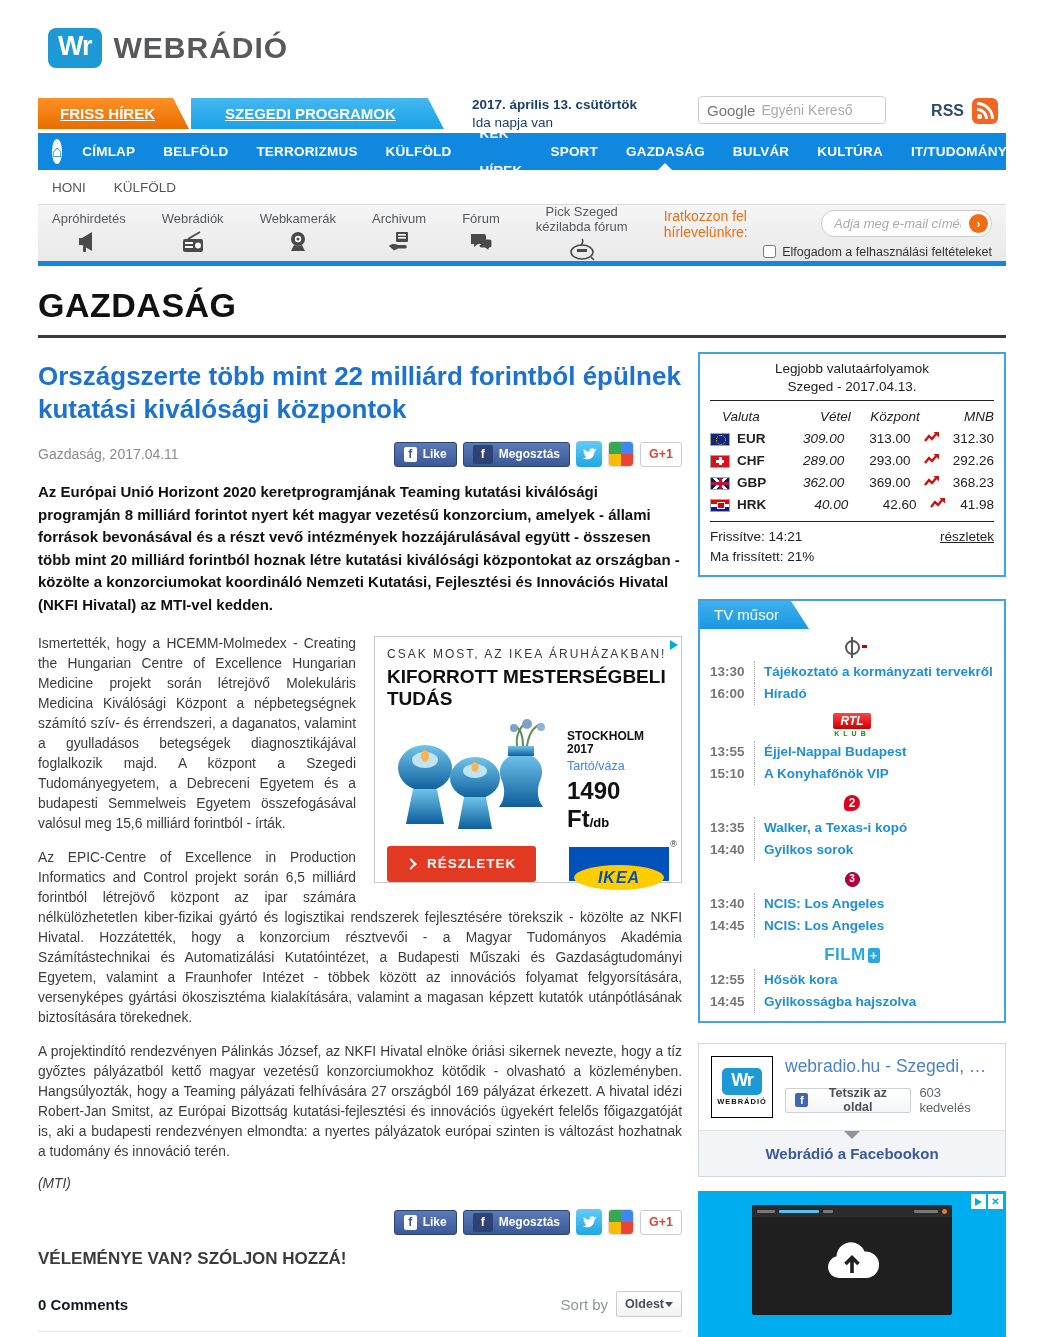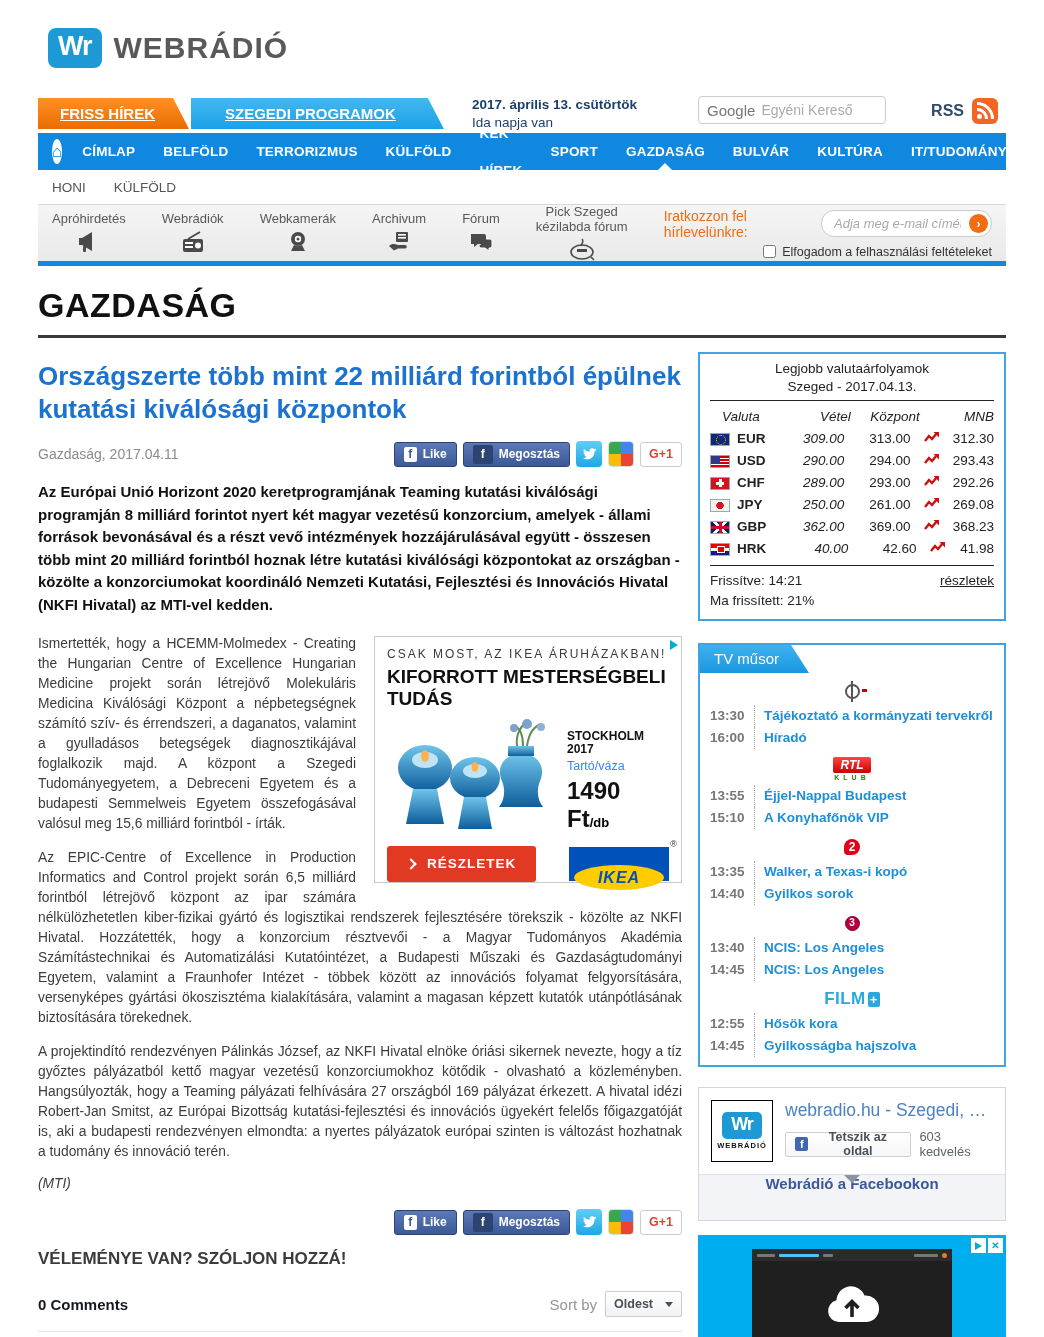--- a/index.html
+++ b/index.html
@@ -144,41 +144,41 @@
   .fb-box { border:1px solid #d3d6db; margin-top:20px; background:#fff; }
   .fb-top { display:flex; padding:12px; gap:12px; }
   .fb-avatar { width:62px; height:62px; border:1px solid #000; background:#fff; display:flex; flex-direction:column; align-items:center; justify-content:center; flex:none; }
   .fb-avatar .am { background:#1d9ad6; color:#fff; font-weight:800; font-size:18px; padding:2px 9px 4px; border-radius:5px; letter-spacing:-1px; }
   .fb-avatar .al { font-size:7.5px; font-weight:700; color:#111; letter-spacing:1px; margin-top:2px; }
   .fb-title { color:#4a82c4; font-size:17.5px; line-height:1.2; display:block; text-decoration:none; white-space:nowrap; overflow:hidden; }
   .fb-actions { display:flex; align-items:center; gap:8px; margin-top:8px; }
   .fb-like-btn { border:1px solid #ccd0d5; background:linear-gradient(#fff,#f5f6f7); border-radius:2px; height:25px; display:flex; align-items:center; gap:6px; padding:0 9px; font-size:12.5px; font-weight:700; color:#4b4f56; }
   .fb-like-btn .fb-f { background:#4267b2; color:#fff; width:14px; height:14px; font-size:11px; }
   .fb-likes { color:#5f6469; font-size:13px; }
-  .fb-footer { background:#f2f4f7; border-top:1px solid #e0e2e8; height:46px; display:flex; justify-content:center; position:relative; }
+  .fb-footer { background:#f2f4f7; border-top:1px solid #e0e2e8; height:46px; display:flex; align-items:center; justify-content:center; position:relative; }
   .fb-footer::before { content:""; position:absolute; top:0; left:50%; margin-left:-8px; border-left:8px solid transparent; border-right:8px solid transparent; border-top:8px solid #8d949e; }
   .fb-footer a { color:#3b5998; font-weight:700; font-size:15px; text-decoration:none; }
 
   
   .vimeo-ad { margin-top:14px; height:257px; background:#00adef; position:relative; display:flex; flex-direction:column; align-items:center; }
   .vimeo-corner { position:absolute; top:3px; right:3px; display:flex; gap:2px; }
   .vc-btn { width:15px; height:15px; background:#fff; display:flex; align-items:center; justify-content:center; color:#00aecd; font-size:10px; font-weight:700; }
   .vc-btn b { width:0; height:0; border-top:4px solid transparent; border-bottom:4px solid transparent; border-left:7px solid #00aecd; }
   .vimeo-panel { margin-top:14px; width:200px; height:110px; background:#1f1f1f; border-radius:2px; position:relative; }
   .vp-bar { height:12px; background:#2b2b2b; display:flex; align-items:center; gap:4px; padding:0 5px; }
   .vp-bar i { display:inline-block; height:3px; border-radius:1px; background:#777; }
   .vp-bar .w1{width:18px;} .vp-bar .w2{width:40px; background:#4fc3f7;} .vp-bar .w3{width:10px;} .vp-bar .w4{width:24px; margin-left:auto;} .vp-bar .dot{width:5px;height:5px;border-radius:50%;background:#e07b39;}
   .vp-cloud { position:absolute; left:50%; top:52%; transform:translate(-50%,-50%); }
 
   
   .comments-heading { font-size:17px; font-weight:800; color:#3b3b3b; margin:10px 0 22px; }
   .comments-bar { display:flex; align-items:center; padding-bottom:14px; border-bottom:1px solid #e5e5e5; }
   .comments-count { font-size:15px; font-weight:700; color:#141823; }
   .sort-label { margin-left:auto; color:#90949c; font-size:15px; margin-right:8px; }
-  .sort-select { border:1px solid #ccc; background:linear-gradient(#fff,#f1f2f4); border-radius:2px; height:26px; display:flex; align-items:center; gap:12px; padding:0 8px; font-size:12.5px; font-weight:700; color:#4b4f56; }
+  .sort-select { border:1px solid #ccc; background:linear-gradient(#fff,#f1f2f4); border-radius:2px; height:26px; display:flex; align-items:center; gap:1px; padding:0 8px; font-size:12.5px; font-weight:700; color:#4b4f56; }
   .sort-caret { width:0; height:0; border-left:4px solid transparent; border-right:4px solid transparent; border-top:5px solid #4b4f56; }
   .clear { clear:both; }
 </style>
 </head>
 <body>
 
 <div class="page">
 
   <div class="logo-row">
     <span class="logo-mark">Wr</span>
@@ -441,56 +441,30 @@
           <span class="fx-c2">309.00</span>
             <span class="fx-c3">313.00</span>
           <span class="fx-c4"><svg width="16" height="12" viewBox="0 0 16 12">
                 <path d="M1 10 L5 5 L8 8 L13 2" stroke="#cc1111" stroke-width="2.4" fill="none"></path>
                 <path d="M9.5 1 h5.5 v5.5z" fill="#cc1111"></path>
               </svg></span>
           <span class="fx-c5">312.30</span>
         </div>
         <div class="fx-row">
           <span class="fx-c1">
-              <span class="flag flag-usd"></span>
-              <span>USD</span>
-            </span>
-          <span class="fx-c2">290.00</span>
-            <span class="fx-c3">294.00</span>
-          <span class="fx-c4"><svg width="16" height="12" viewBox="0 0 16 12">
-                <path d="M1 10 L5 5 L8 8 L13 2" stroke="#cc1111" stroke-width="2.4" fill="none"></path>
-                <path d="M9.5 1 h5.5 v5.5z" fill="#cc1111"></path>
-              </svg></span>
-          <span class="fx-c5">293.43</span>
-        </div>
-        <div class="fx-row">
-          <span class="fx-c1">
               <span class="flag flag-chf"></span>
               <span>CHF</span>
             </span>
           <span class="fx-c2">289.00</span>
             <span class="fx-c3">293.00</span>
           <span class="fx-c4"><svg width="16" height="12" viewBox="0 0 16 12">
                 <path d="M1 10 L5 5 L8 8 L13 2" stroke="#cc1111" stroke-width="2.4" fill="none"></path>
                 <path d="M9.5 1 h5.5 v5.5z" fill="#cc1111"></path>
               </svg></span>
           <span class="fx-c5">292.26</span>
-        </div>
-        <div class="fx-row">
-          <span class="fx-c1">
-              <span class="flag flag-jpy"></span>
-              <span>JPY</span>
-            </span>
-          <span class="fx-c2">250.00</span>
-            <span class="fx-c3">261.00</span>
-          <span class="fx-c4"><svg width="16" height="12" viewBox="0 0 16 12">
-                <path d="M1 10 L5 5 L8 8 L13 2" stroke="#cc1111" stroke-width="2.4" fill="none"></path>
-                <path d="M9.5 1 h5.5 v5.5z" fill="#cc1111"></path>
-              </svg></span>
-          <span class="fx-c5">269.08</span>
         </div>
         <div class="fx-row">
           <span class="fx-c1">
               <span class="flag flag-gbp"></span>
               <span>GBP</span>
             </span>
           <span class="fx-c2">362.00</span>
             <span class="fx-c3">369.00</span>
           <span class="fx-c4"><svg width="16" height="12" viewBox="0 0 16 12">
                 <path d="M1 10 L5 5 L8 8 L13 2" stroke="#cc1111" stroke-width="2.4" fill="none"></path>

